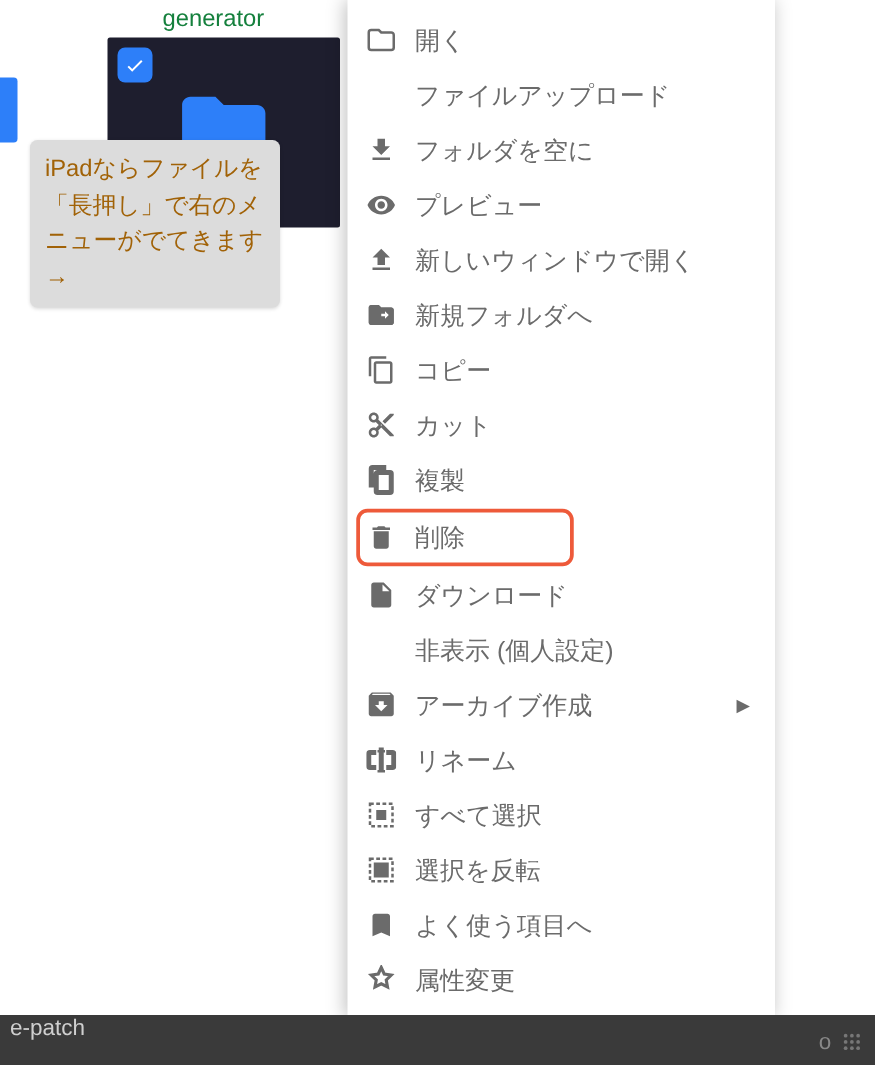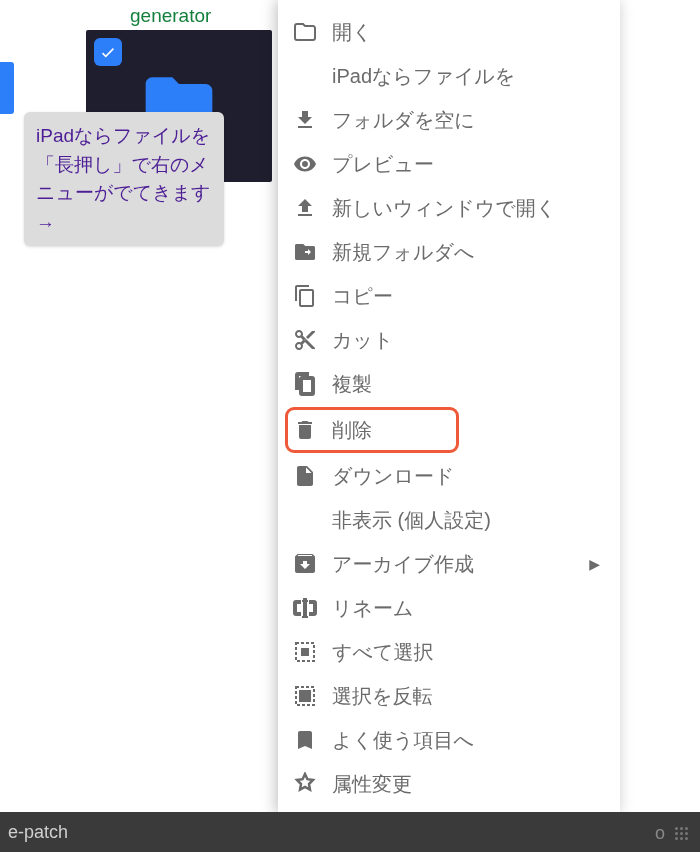--- a/index.html
+++ b/index.html
@@ -61,21 +61,21 @@
     .tooltip-bubble {
       position: absolute;
       top: 112px;
       left: 24px;
       width: 200px;
       background: #dcdcdc;
       border-radius: 6px;
       padding: 10px 12px;
       font-size: 19px;
       line-height: 1.5;
-      color: #4c1d95;
+      color: #a16207;
       box-shadow: 0 1px 3px rgba(0,0,0,0.15);
     }
     .context-menu {
       position: absolute;
       top: 0;
       left: 278px;
       width: 342px;
       background: #fff;
       box-shadow: -2px 0 14px rgba(0,0,0,0.25);
       padding: 10px 0 8px 0;
@@ -119,21 +119,21 @@
       font-size: 14px;
     }
     .bottom-bar {
       position: absolute;
       bottom: 0;
       left: 0;
       right: 0;
       height: 40px;
       background: #3a3a3a;
       display: flex;
-      align-items: center;
+      align-items: flex-start;
       padding: 0 8px;
       color: #cfcfcf;
       font-size: 18px;
     }
     .bottom-bar-right {
       position: absolute;
       right: 12px;
       bottom: 8px;
       color: #888;
       display: flex;
@@ -178,21 +178,21 @@
     <span class="menu-icon">
       <svg viewBox="0 0 24 24">
           <path d="M20 6h-8l-2-2H4c-1.1 0-2 .9-2 2v12c0 1.1.9 2 2 2h16c1.1 0 2-.9 2-2V8c0-1.1-.9-2-2-2z" fill="none" stroke="currentColor" stroke-width="2"></path>
         </svg>
     </span>
     <span class="menu-label">開く</span>
   </div>
 
   <div class="menu-item indent">
     <span class="menu-icon"></span>
-    <span class="menu-label">iPadならファイルを</span>
+    <span class="menu-label">ファイルアップロード</span>
   </div>
 
   <div class="menu-item">
     <span class="menu-icon">
       <svg viewBox="0 0 24 24">
           <path d="M19 9h-4V3H9v6H5l7 7 7-7zM5 18v2h14v-2H5z"></path>
         </svg>
     </span>
     <span class="menu-label">フォルダを空に</span>
   </div>

